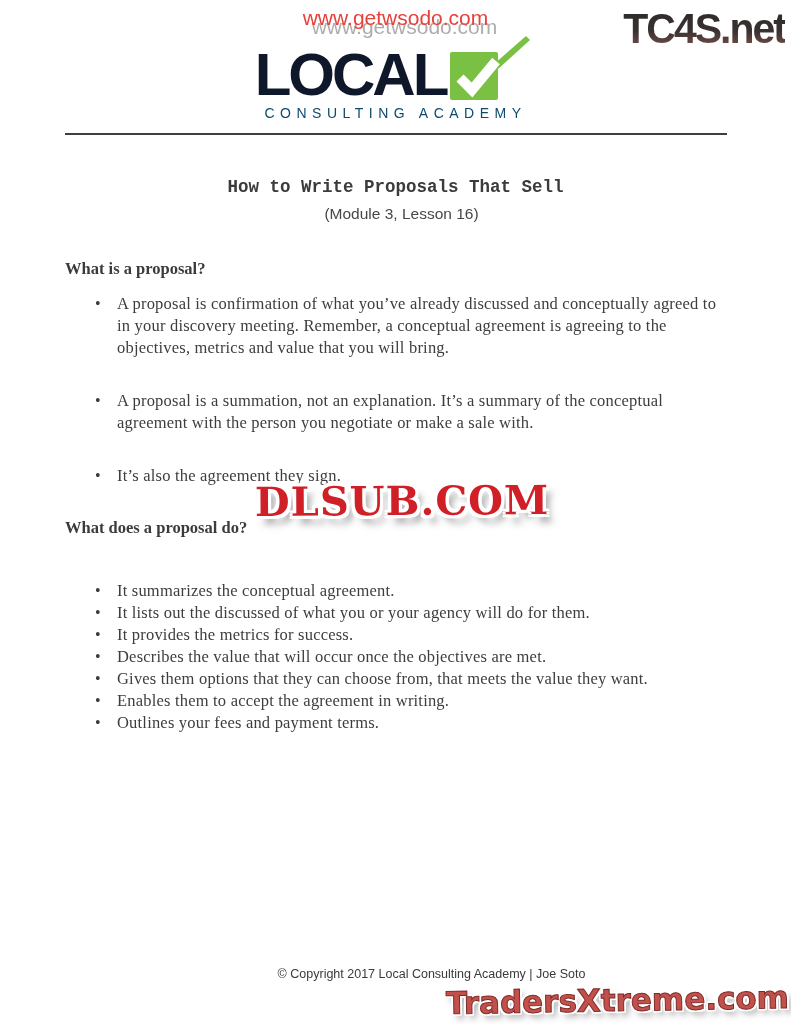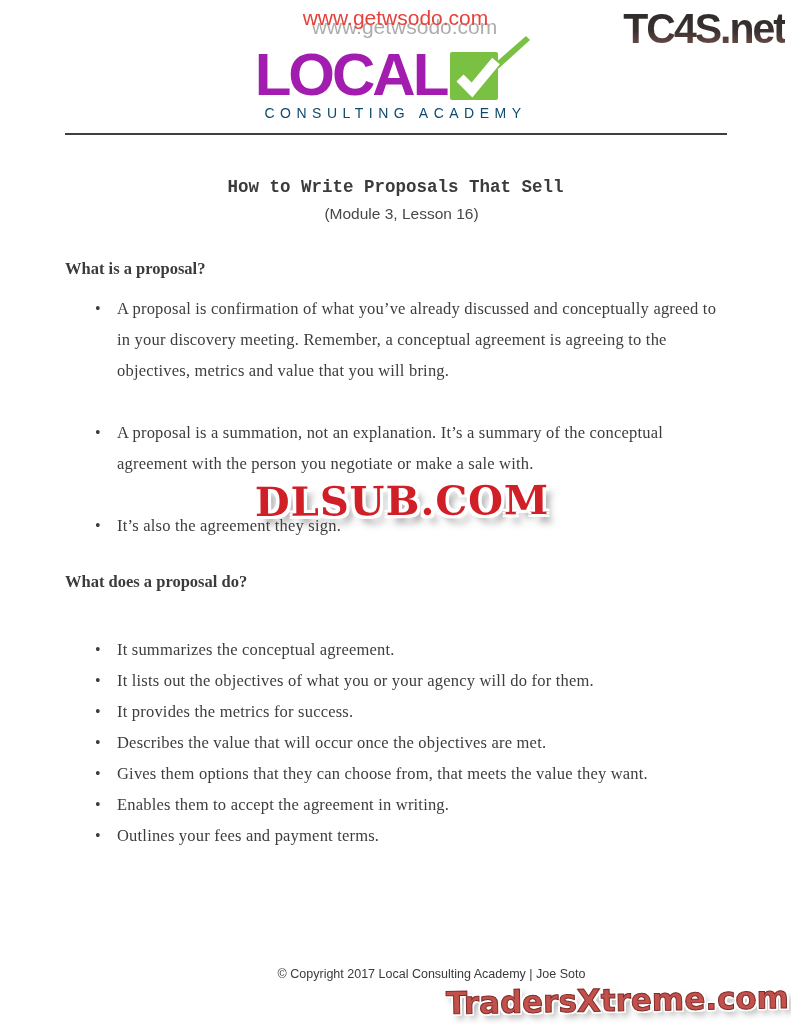--- a/index.html
+++ b/index.html
@@ -25,21 +25,21 @@
     background:linear-gradient(180deg,#2a2a2a 0%,#3a3130 55%,#8a5a52 100%);
     -webkit-background-clip:text;background-clip:text;
     -webkit-text-fill-color:transparent;color:transparent;
   }
 
   
   .logo-block{padding-top:50px;text-align:center;}
   .logo-row{display:flex;justify-content:center;align-items:flex-start;}
   .logo-word{
     font-size:60px;font-weight:bold;letter-spacing:-3px;
-    color:#a21caf;line-height:50px;
+    color:#0f172a;line-height:50px;
   }
   .logo-check{width:86px;height:64px;margin-top:-12px;margin-left:4px;overflow:visible;}
   .logo-sub{
     margin-top:3px;font-size:14px;letter-spacing:5.5px;
     color:#0c4a6e;
   }
 
   .divider{
     margin:12px 64px 0 65px;border:none;border-top:2px solid #3f3f3f;
   }
@@ -48,21 +48,21 @@
   .title-block{margin-top:42px;text-align:center;}
   .doc-title{font-size:17.5px;font-weight:bold;color:#3b3b3b;font-family:Liberation Mono, monospace;}
   .doc-subtitle{font-size:15.5px;margin-top:8px;color:#474747;padding-left:12px;}
 
   
   .content{margin:36px 64px 0 65px;font-family:Liberation Serif, serif;}
   .sec-heading{font-size:16.5px;font-weight:bold;color:#3b3b3b;margin:0;}
   ul.bullets{list-style:none;margin:14px 0 0 0;padding:0 0 0 28px;}
   ul.bullets li{
     position:relative;padding-left:24px;
-    font-size:16.5px;letter-spacing:.2px;line-height:31px;color:#3d3d3d;
+    font-size:16.5px;letter-spacing:.2px;line-height:22px;color:#3d3d3d;
   }
   ul.bullets li::before{
     content:"\2022";position:absolute;left:2px;top:0;font-size:16px;color:#3d3d3d;
   }
   .sec-what-is li{margin-bottom:31px;}
   .sec-what-does{margin-top:30px;}
   .sec-what-does ul.bullets{margin-top:42px;}
   .sec-what-does li{margin-bottom:0;}
 
   
@@ -144,21 +144,21 @@
           <li>It’s also the agreement they sign.</li>
         </ul>
     </div>
 
     <div class="sec-what-does">
       <div class="sec-heading">What does a proposal do?</div>
       <ul class="bullets">
 
           <li>It summarizes the conceptual agreement.</li>
 
-          <li>It lists out the objectives of what you or your agency will do for them.</li>
+          <li>It lists out the discussed of what you or your agency will do for them.</li>
 
           <li>It provides the metrics for success.</li>
 
           <li>Describes the value that will occur once the objectives are met.</li>
 
           <li>Gives them options that they can choose from, that meets the value they want.</li>
 
           <li>Enables them to accept the agreement in writing.</li>
 
           <li>Outlines your fees and payment terms.</li>

